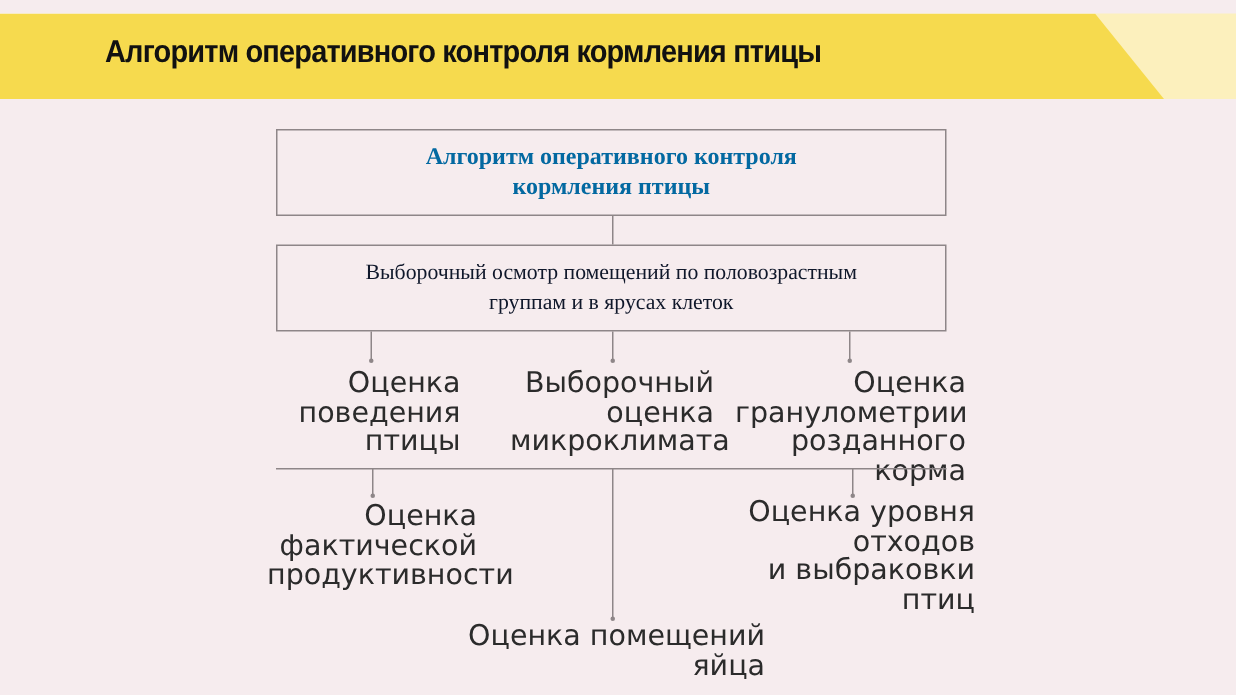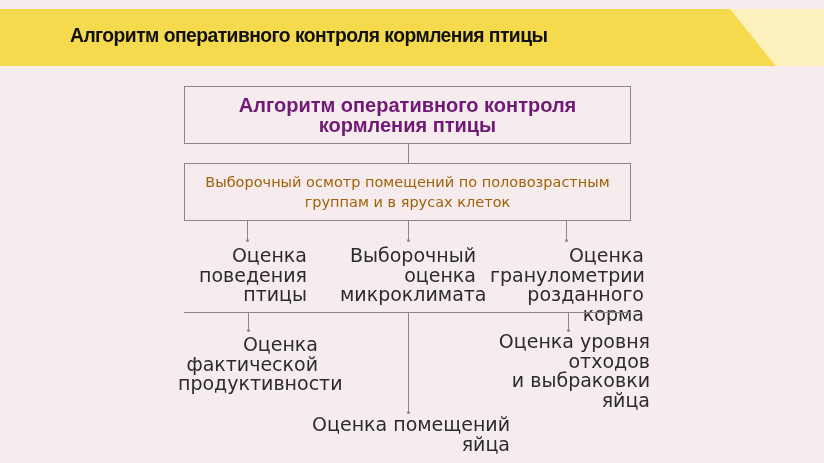--- a/index.html
+++ b/index.html
@@ -27,25 +27,25 @@
   }
   .box {
     position:absolute; left:184px; width:447px;
     border:1.5px solid #8e8688; box-sizing:border-box;
     display:flex; align-items:center; justify-content:center;
     text-align:center; background:transparent;
   }
   .box1 { top:86px; height:58px; }
   .box2 { top:163px; height:58px; }
   .box1 .txt {
-    font-family:Liberation Sans, sans-serif; font-weight:bold;
-    font-size:20px; line-height:20px; color:#701a75; white-space:pre-line;
+    font-family:Liberation Serif, serif; font-weight:bold;
+    font-size:16px; line-height:20px; color:#0369a1; white-space:pre-line;
   }
   .box2 .txt {
-    font-size:14.5px; line-height:20px; color:#a16207; white-space:pre-line;
+    font-size:14.5px; line-height:20px; color:#0f172a; white-space:pre-line;font-family:Liberation Serif, serif;
   }
   .line { position:absolute; background:#8e8688; }
   .v { width:1.3px; }
   .h { height:1.3px; }
   .dot { position:absolute; width:3px; height:3px; background:#8e8688; border-radius:50%; }
   .node {
     position:absolute; text-align:right;
     font-size:19px; line-height:19.5px; color:#2b2b2b; white-space:pre-line;
   }
 </style>
@@ -93,13 +93,13 @@
 <div class="dot" style="left:407px; top:411px;"></div>
 <div class="line v" style="left:568px; top:312px; height:18px;"></div>
 <div class="dot" style="left:567px; top:329px;"></div>
 
 <div class="node" style="left:178px; top:335px; width:140px;">Оценка
 фактической
 продуктивности</div>
 <div class="node" style="left:306px; top:415px; width:204px;">Оценка помещений яйца</div>
 <div class="node" style="left:488px; top:332px; width:162px;">Оценка уровня
 отходов
-и выбраковки яйца</div>
+и выбраковки птиц</div>
 
 </body></html>

